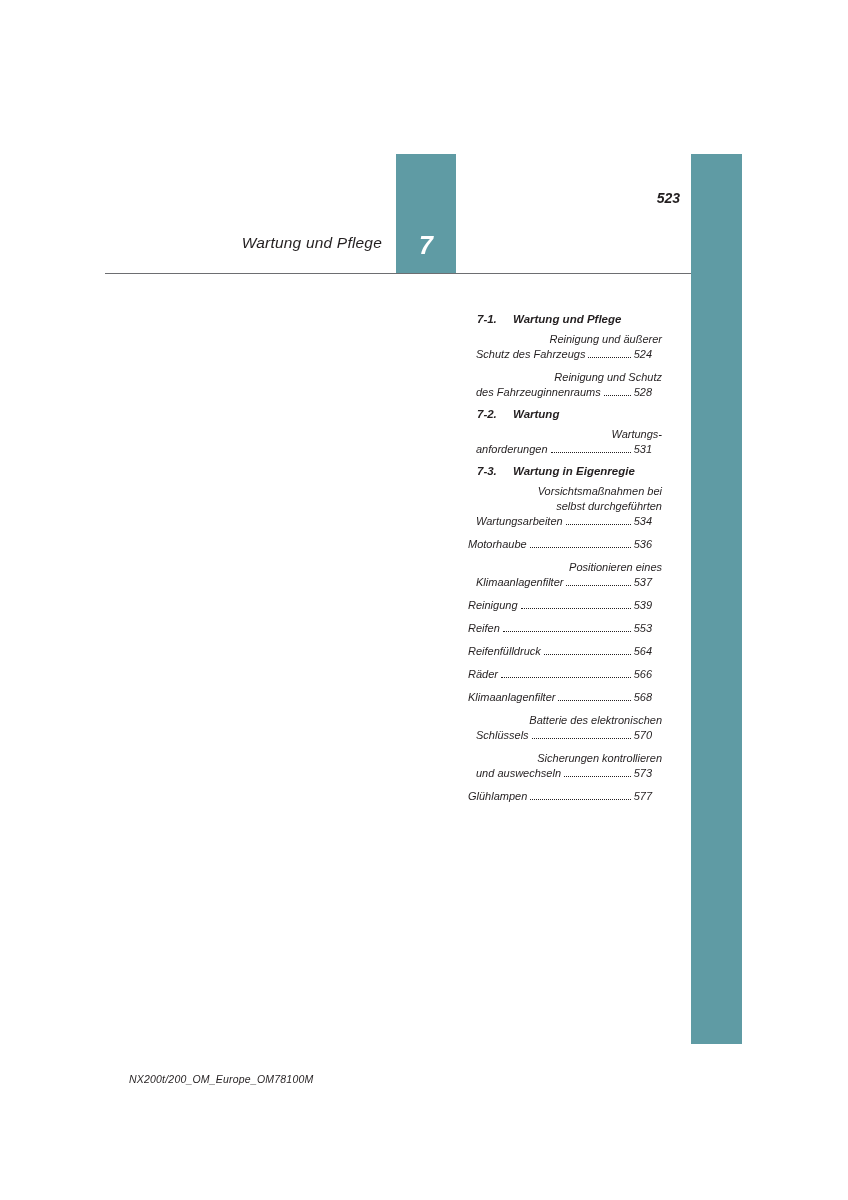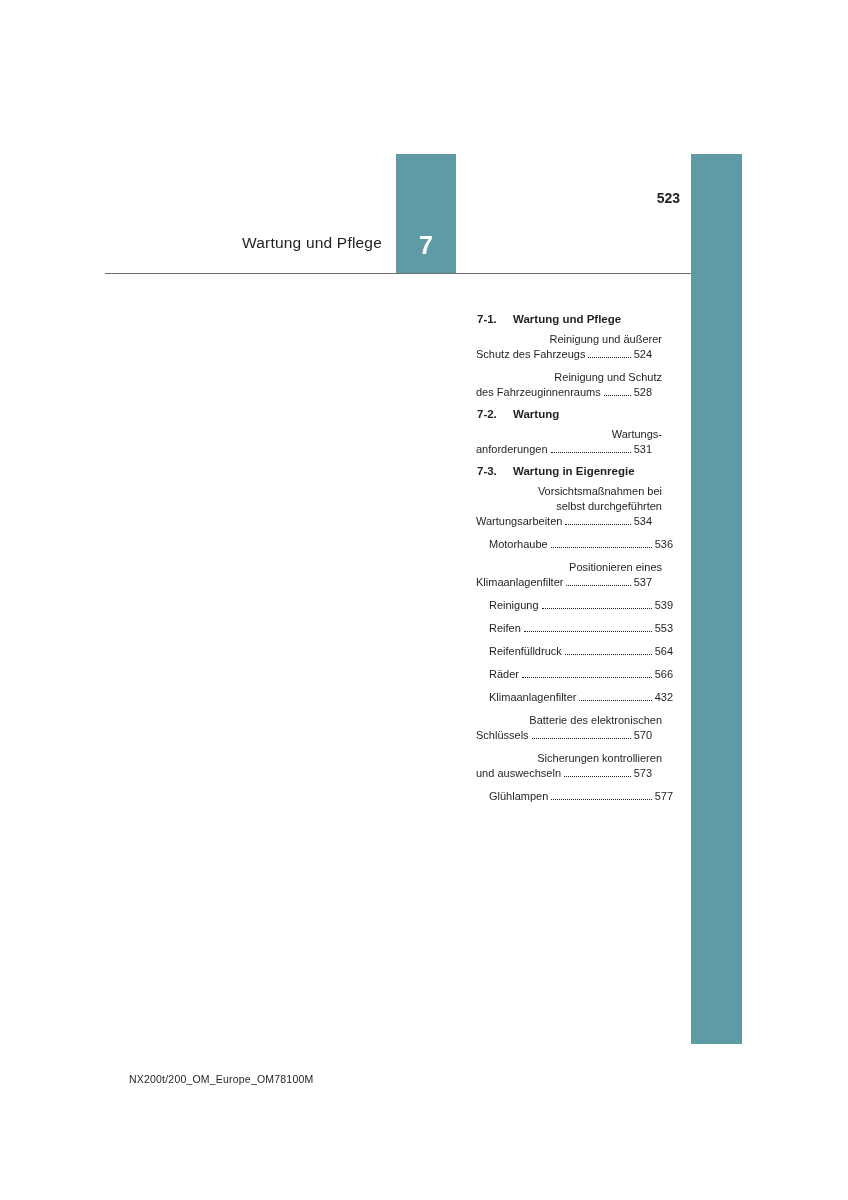--- a/index.html
+++ b/index.html
@@ -14,20 +14,21 @@
     font-family: "Liberation Sans", sans-serif;
     color: #231f20;
     overflow: hidden;
   }
 
   .page {
     position: absolute;
     top: 0; left: 0;
     width: 744px;
     height: 1200px;
+    font-style: italic;
   }
 
   
   .side-bar {
     position: absolute;
     left: 691px;
     top: 154px;
     width: 51px;
     height: 890px;
     background: #5f9ba4;
@@ -130,21 +131,20 @@
     margin-bottom: 8px;
     font-size: 11px;
     line-height: 15px;
     color: #231f20;
   }
 
   .toc-entry .row {
     display: flex;
     align-items: baseline;
     width: 184px;
-    margin-left: 21px;
   }
   .toc-entry .lead {
     flex: 1 1 auto;
     border-bottom: 1px dotted #231f20;
     margin: 0 3px 3px 3px;
     height: 0;
     min-width: 6px;
   }
   .toc-entry .pg {
     flex: 0 0 auto;
@@ -281,21 +281,21 @@
           <div class="row">
             <span>Räder</span>
             <span class="lead"></span>
             <span class="pg">566</span>
           </div>
         </div>
         <div class="toc-entry">
           <div class="row">
             <span>Klimaanlagenfilter</span>
             <span class="lead"></span>
-            <span class="pg">432</span>
+            <span class="pg">568</span>
           </div>
         </div>
         <div class="toc-entry multi">
           <span class="firstline">Batterie des elektronischen</span>
           <div class="lastrow">
             <span>Schlüssels</span>
             <span class="lead"></span>
             <span class="pg">570</span>
           </div>
         </div>

